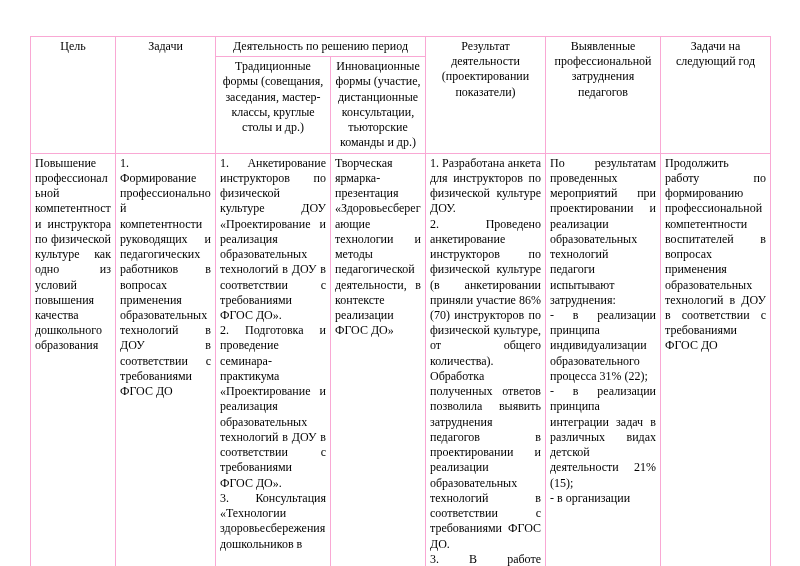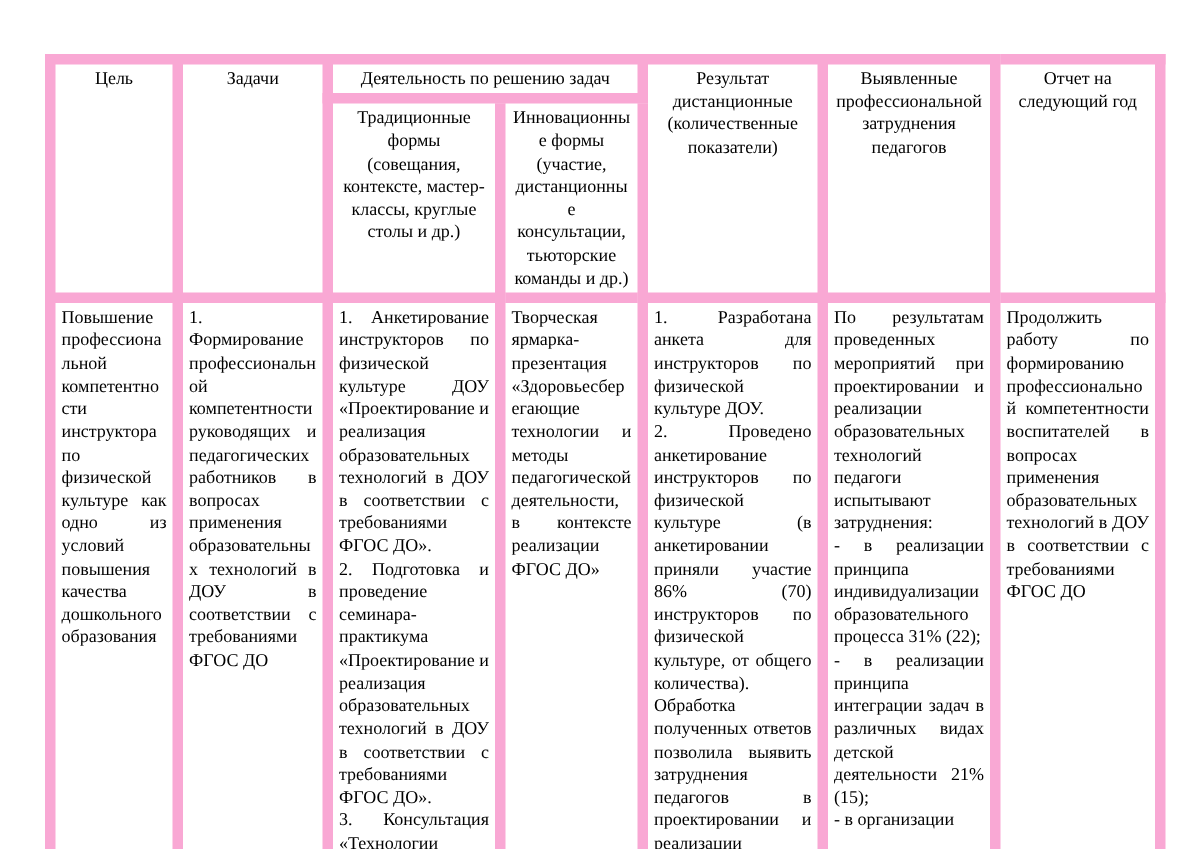--- a/index.html
+++ b/index.html
@@ -26,21 +26,21 @@
       font-weight: normal;
       margin: 0 6px 12px 6px;
     }
     table.report {
       border-collapse: collapse;
       width: 740px;
       table-layout: fixed;
     }
     table.report th,
     table.report td {
-      border: 7px solid #f9a8d4;
+      border: 1px solid #f9a8d4;
       vertical-align: top;
       font-size: 12px;
       line-height: 1.27;
       padding: 2px 4px;
       box-sizing: border-box;
       overflow-wrap: break-word;
       word-break: break-word;
     }
     table.report th {
       font-weight: normal;
@@ -71,27 +71,27 @@
       <col class="c-trad">
       <col class="c-innov">
       <col class="c-result">
       <col class="c-diff">
       <col class="c-next">
     </colgroup>
     <thead>
       <tr>
         <th rowspan="2">Цель</th>
         <th rowspan="2">Задачи</th>
-        <th colspan="2">Деятельность по решению задач</th>
-        <th rowspan="2">Результат дистанционные (количественные показатели)</th>
+        <th colspan="2">Деятельность по решению период</th>
+        <th rowspan="2">Результат деятельности (проектировании показатели)</th>
         <th rowspan="2">Выявленные профессиональной затруднения педагогов</th>
-        <th rowspan="2">Отчет на следующий год</th>
+        <th rowspan="2">Задачи на следующий год</th>
       </tr>
       <tr>
-        <th>Традиционные формы (совещания, контексте, мастер-классы, круглые столы и др.)</th>
+        <th>Традиционные формы (совещания, заседания, мастер-классы, круглые столы и др.)</th>
         <th>Инновационные формы (участие, дистанционные консультации, тьюторские команды и др.)</th>
       </tr>
     </thead>
     <tbody>
       <tr>
         <td>Повышение профессиональной компетентности инструктора по физической культуре как одно из условий повышения качества дошкольного образования</td>
         <td>1.
 Формирование профессиональной компетентности руководящих и педагогических работников в вопросах применения образовательных технологий в ДОУ в соответствии с требованиями ФГОС ДО</td>
         <td>1. Анкетирование инструкторов по физической культуре ДОУ «Проектирование и реализация образовательных технологий в ДОУ в соответствии с требованиями ФГОС ДО».
 2. Подготовка и проведение семинара-практикума «Проектирование и реализация образовательных технологий в ДОУ в соответствии с требованиями ФГОС ДО».

